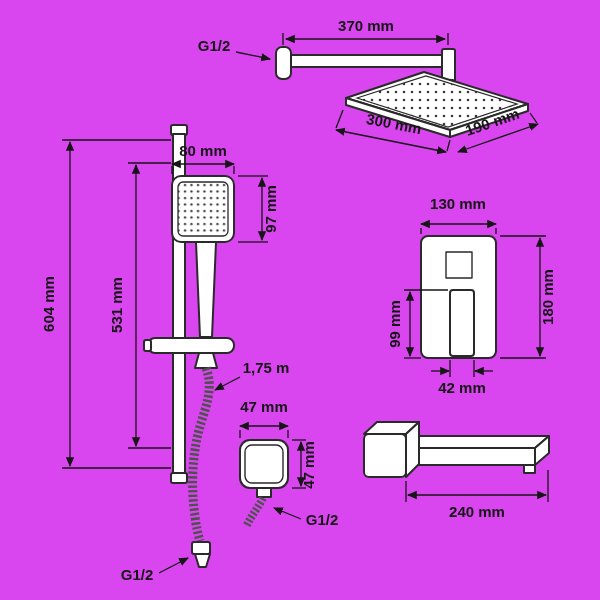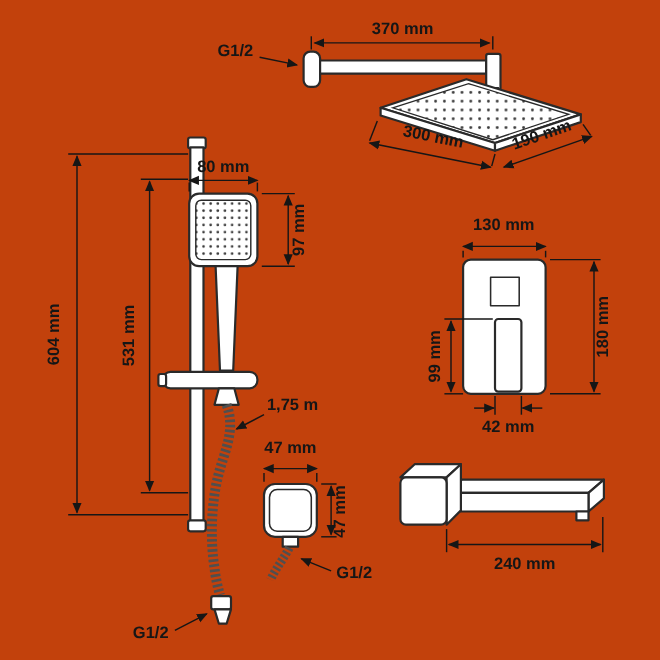--- a/index.html
+++ b/index.html
@@ -1,16 +1,16 @@
 <!DOCTYPE html>
 <html><head>
 <meta charset="utf-8">
 <style>
   html,body{margin:0;padding:0;background:#ffffff;}
-  .canvas{width:600px;height:600px;background:#c2410c;position:relative;overflow:hidden;text-decoration:underline;}
+  .canvas{width:600px;height:600px;background:#d946ef;position:relative;overflow:hidden;text-decoration:underline;}
   svg{display:block;}
   svg text{
     font-family:"Liberation Sans",sans-serif;
     font-weight:700;
     font-size:15px;
     fill:#161616;
     text-anchor:middle;
   }
   .outline{fill:#ffffff;stroke:#2a2a2a;stroke-width:2;stroke-linejoin:round;}
   .thin{fill:none;stroke:#2a2a2a;stroke-width:1.4;stroke-linejoin:round;}

